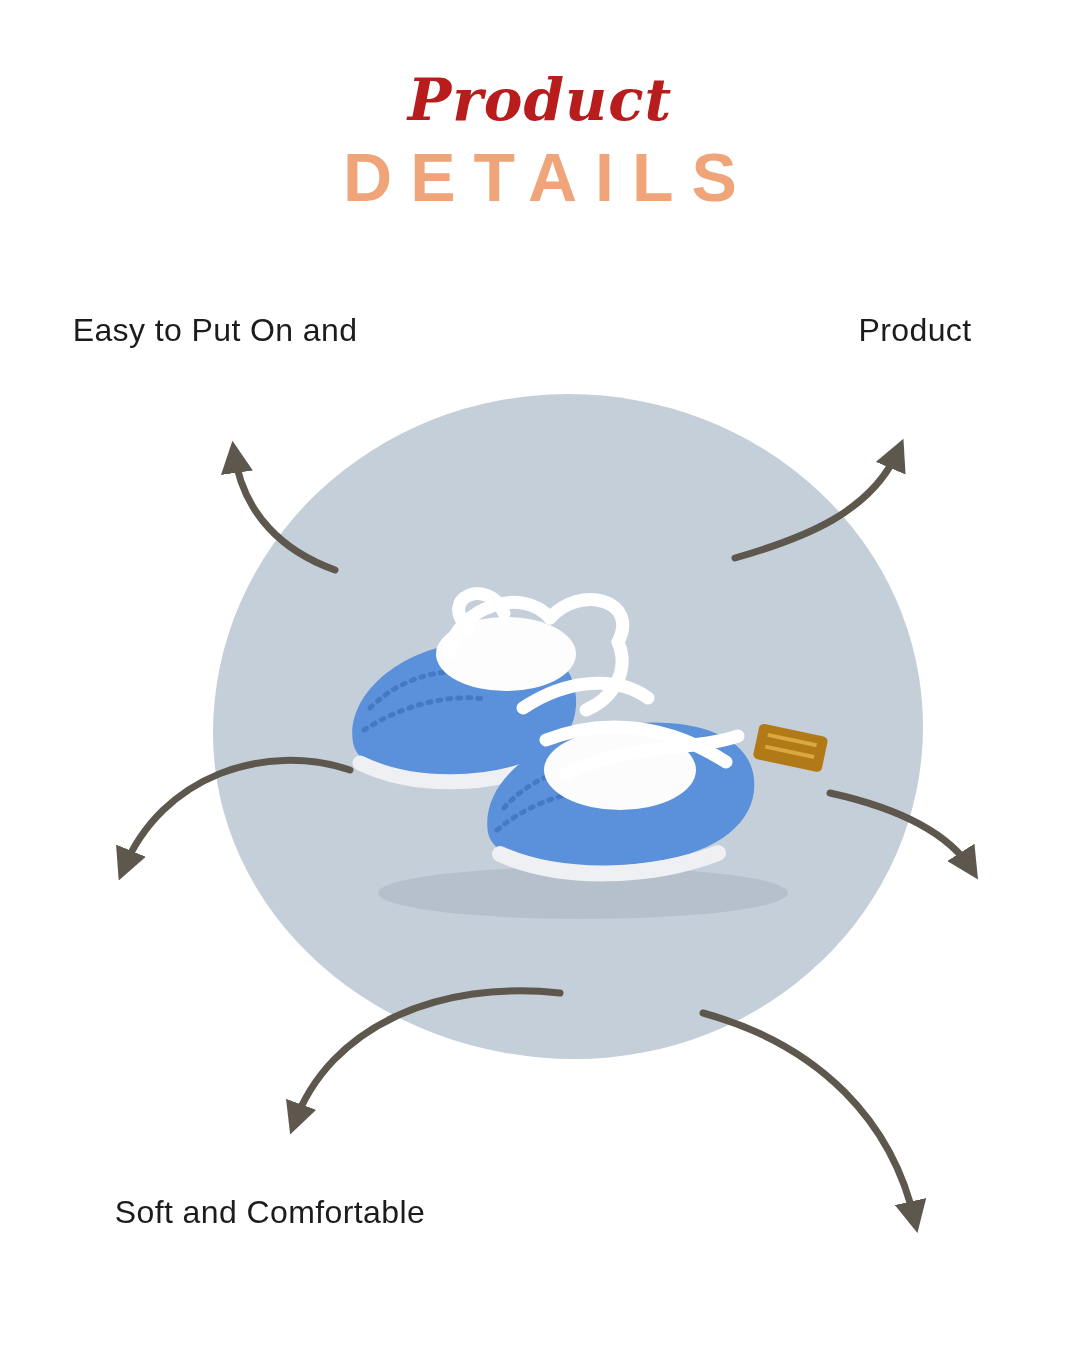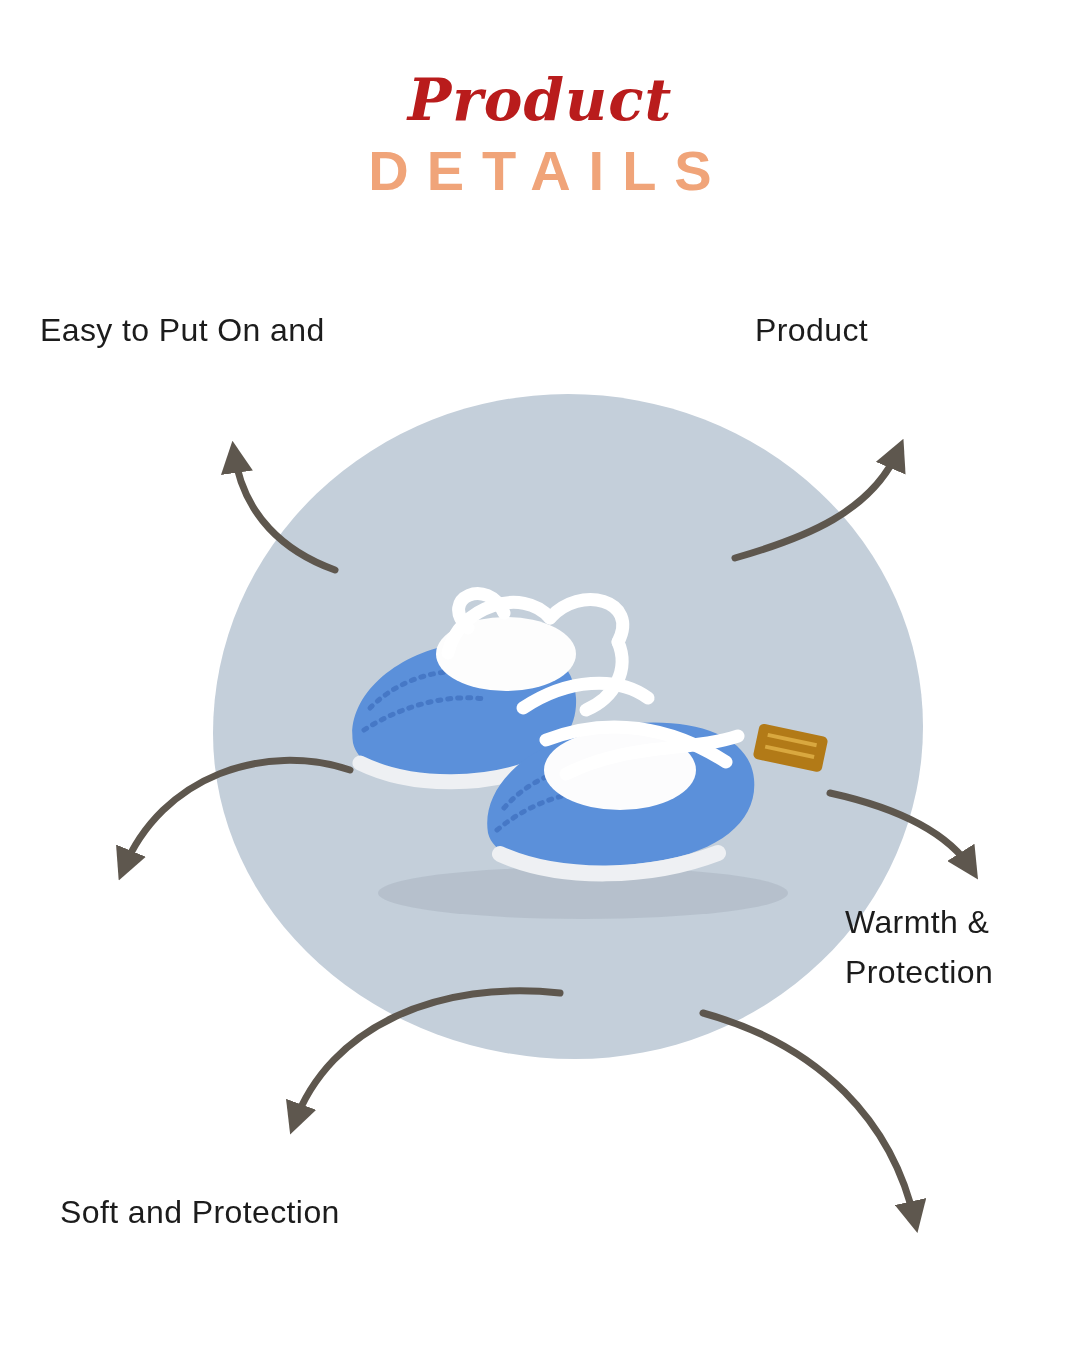--- a/index.html
+++ b/index.html
@@ -21,21 +21,21 @@
     font-style:italic;
     font-weight:700;
     font-size:58px;
     color:#b91c1c;
     letter-spacing:1px;
   }
   .title-main {
     margin-top:4px;
     font-family:"Liberation Sans", sans-serif;
     font-weight:700;
-    font-size:56px;
+    font-size:68px;
     letter-spacing:18px;
     text-indent:18px;
     color:#f0a479;
   }
 
   
   .circle {
     position:absolute;
     left:213px; top:394px;
     width:710px; height:665px;
@@ -53,20 +53,21 @@
   
   .photo {
     position:absolute;
     left:318px; top:558px;
     width:532px; height:402px;
   }
 
   
   .feature {
     position:absolute;
+    text-align:center;
     font-size:32px;
     line-height:1.55;
     letter-spacing:0.4px;
     color:#1c1c1c;
   }
   .feature span { display:block; }
   .f-tl { left:40px;  top:306px;  width:350px; }
   .f-tr { left:755px; top:306px;  width:320px; }
   .f-ml { left:25px;  top:916px;  width:230px; }
   .f-mr { left:845px; top:898px;  width:235px; }
@@ -140,24 +141,20 @@
 
   <div class="feature f-tl">
     <span>Easy to Put On and</span>
   </div>
 
   <div class="feature f-tr">
     <span>Product</span>
   </div>
 
 
-  <div class="feature f-mr">
-    <span>Warmth &amp;</span>
-    <span>Protection</span>
-  </div>
 
   <div class="feature f-bl">
-    <span>Soft and Protection</span>
+    <span>Soft and Comfortable</span>
     <span></span>
   </div>
 
 
 </div>
 
 </body></html>

